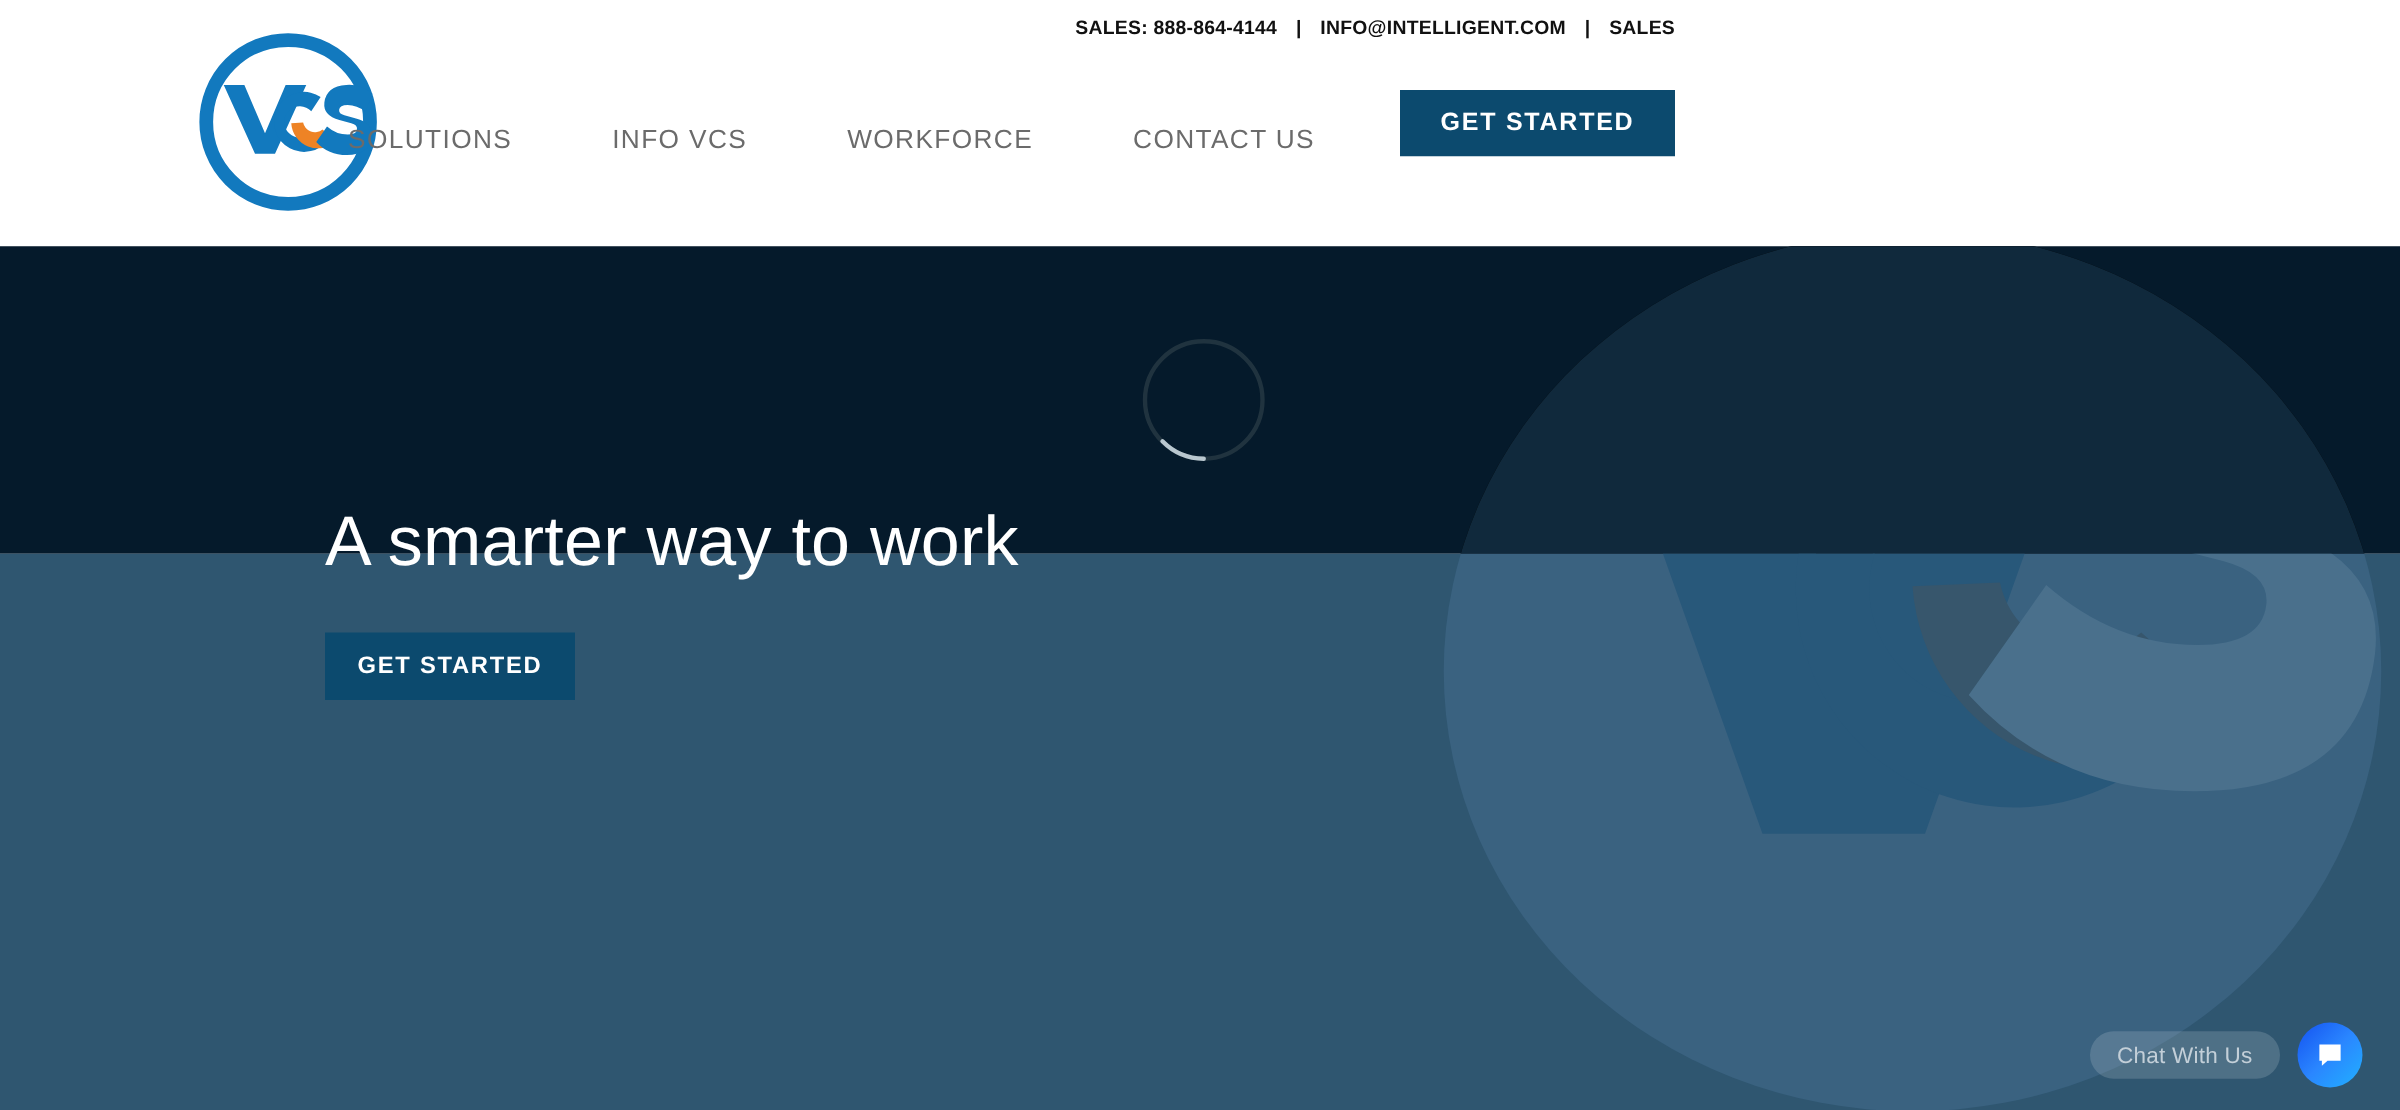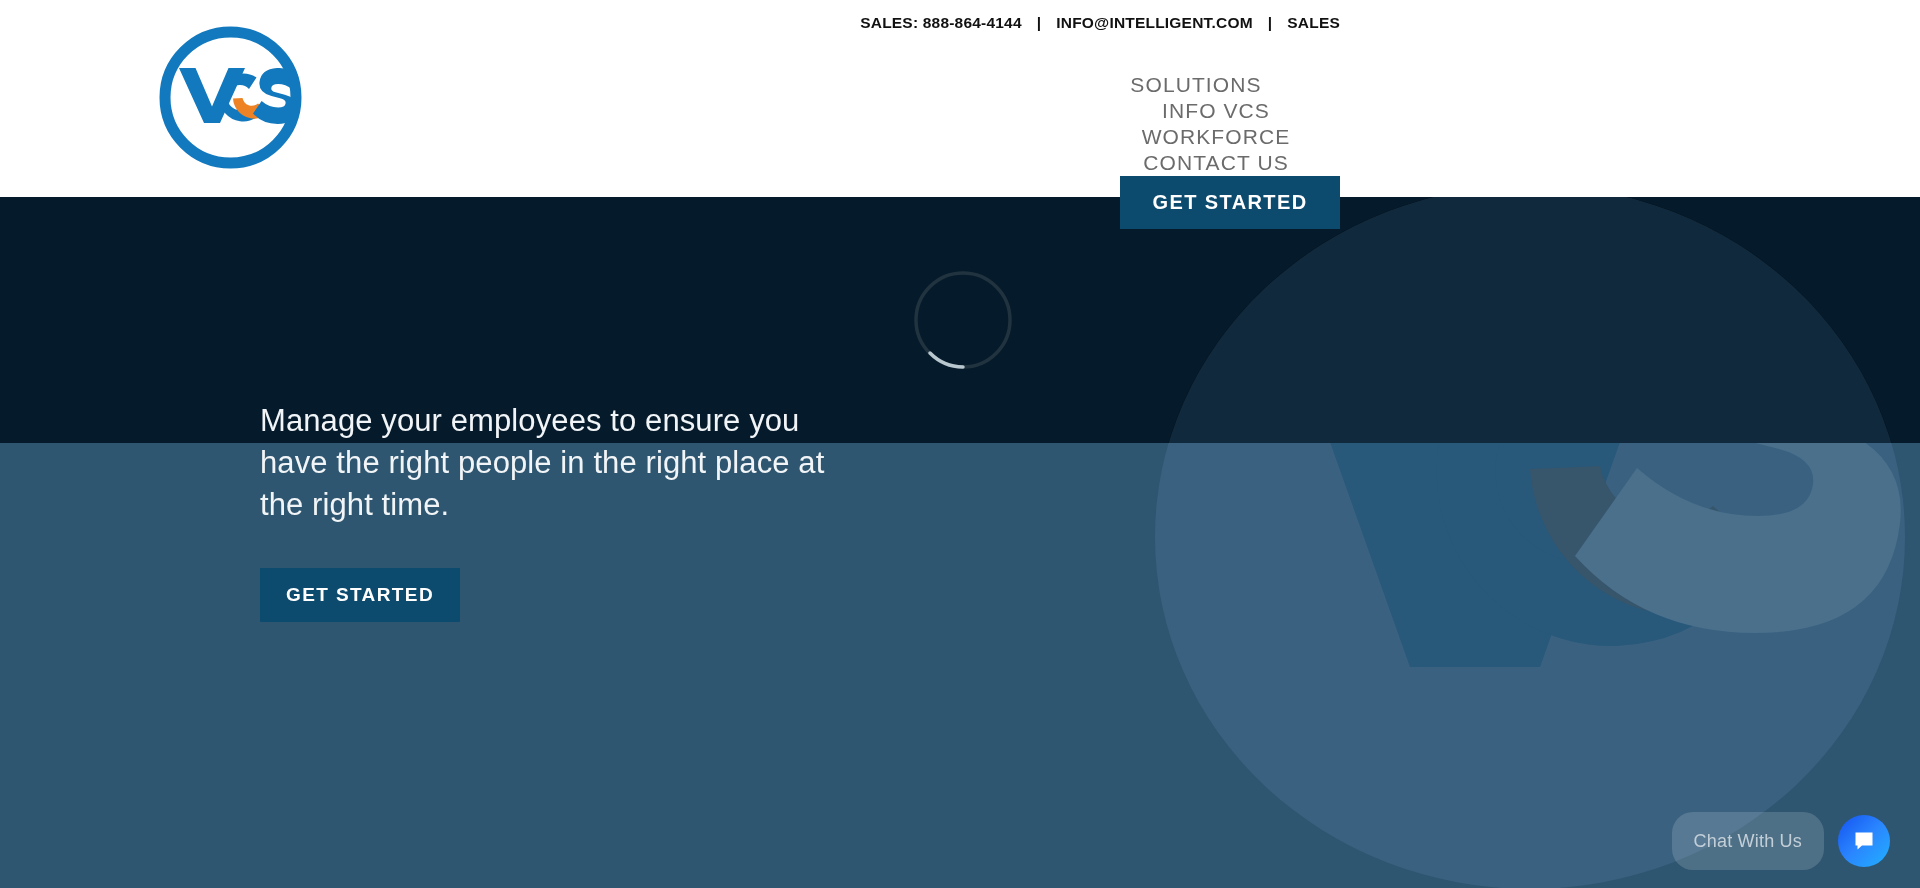--- a/index.html
+++ b/index.html
@@ -63,24 +63,23 @@
     color: #111111;
     font-weight: 700;
   }
 
   
   .main-nav {
     position: absolute;
     right: 580px;
     top: 72px;
     display: flex;
-    align-items: center;
+    align-items: flex-end;
     gap: 0;
     white-space: nowrap;
-    flex-direction: column;
   }
   .nav-item {
     font-size: 21px;
     letter-spacing: 1.1px;
     color: #6b6b6b;
     text-decoration: none;
     font-weight: 400;
     padding: 0 40px;
     line-height: 26px;
     display: inline-block;
@@ -197,21 +196,21 @@
   .chat-widget {
     position: absolute;
     right: 30px;
     bottom: 18px;
     display: flex;
     align-items: center;
     gap: 14px;
     z-index: 60;
   }
   .chat-pill {
-    height: 58px;
+    height: 38px;
     padding: 0 22px;
     display: flex;
     align-items: center;
     border-radius: 21px;
     background: rgba(190,205,215,0.22);
     color: #c3cfd8;
     font-size: 18px;
     letter-spacing: 0.2px;
     white-space: nowrap;
     cursor: pointer;
@@ -304,21 +303,21 @@
   </div>
 
   <div class="spinner">
     <svg viewBox="0 0 110 110">
       <circle cx="55" cy="55" r="47" fill="none" stroke="#20333f" stroke-width="3.5"></circle>
       <path d="M 22 88 A 47 47 0 0 0 55 102" fill="none" stroke="#b9c7cf" stroke-width="3.5" stroke-linecap="round"></path>
     </svg>
   </div>
 
   <section class="hero-content">
-    <p class="hero-para">Manage your employees to ensure you have the right people in the right place at the right time.</p>
+    <h1 class="hero-title">A smarter way to work</h1>
     <a class="btn-orange hero-cta" href="#">GET STARTED</a>
   </section>
 
   <div class="chat-widget">
     <div class="chat-pill">Chat With Us</div>
     <button class="chat-button">
       <svg width="24" height="24" viewBox="0 0 24 24">
         <path d="M3.5 3.5 h17 v13 h-10.5 l-4.5 4 v-4 h-2 Z" fill="#ffffff"></path>
       </svg>
     </button>

